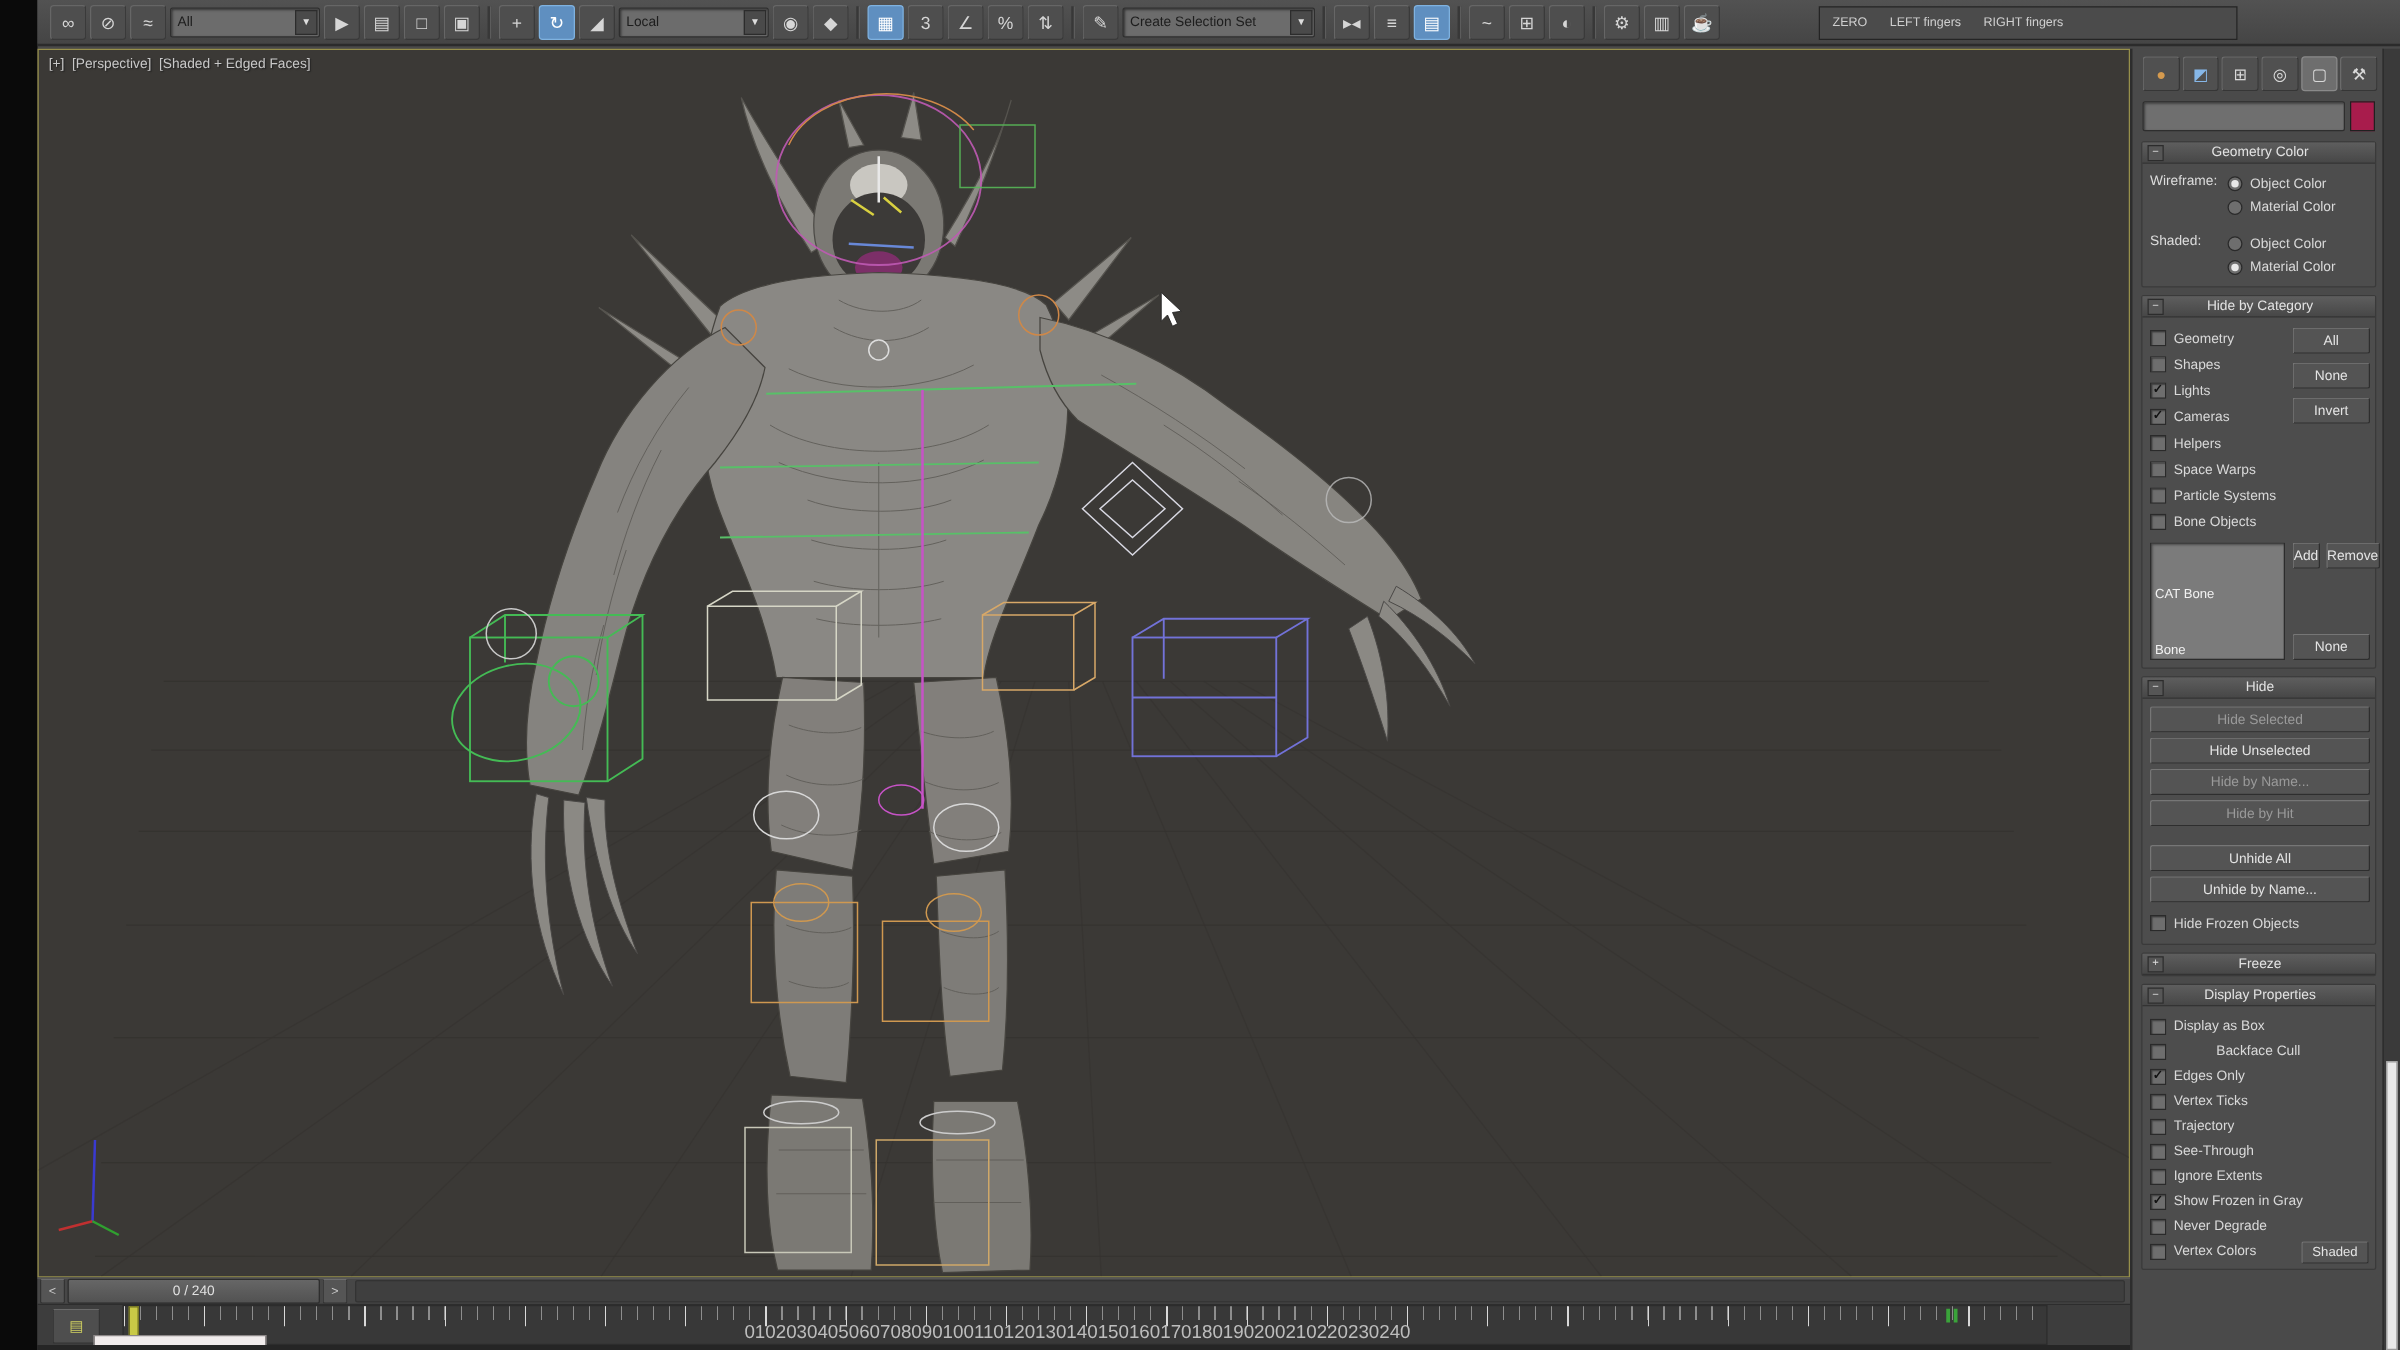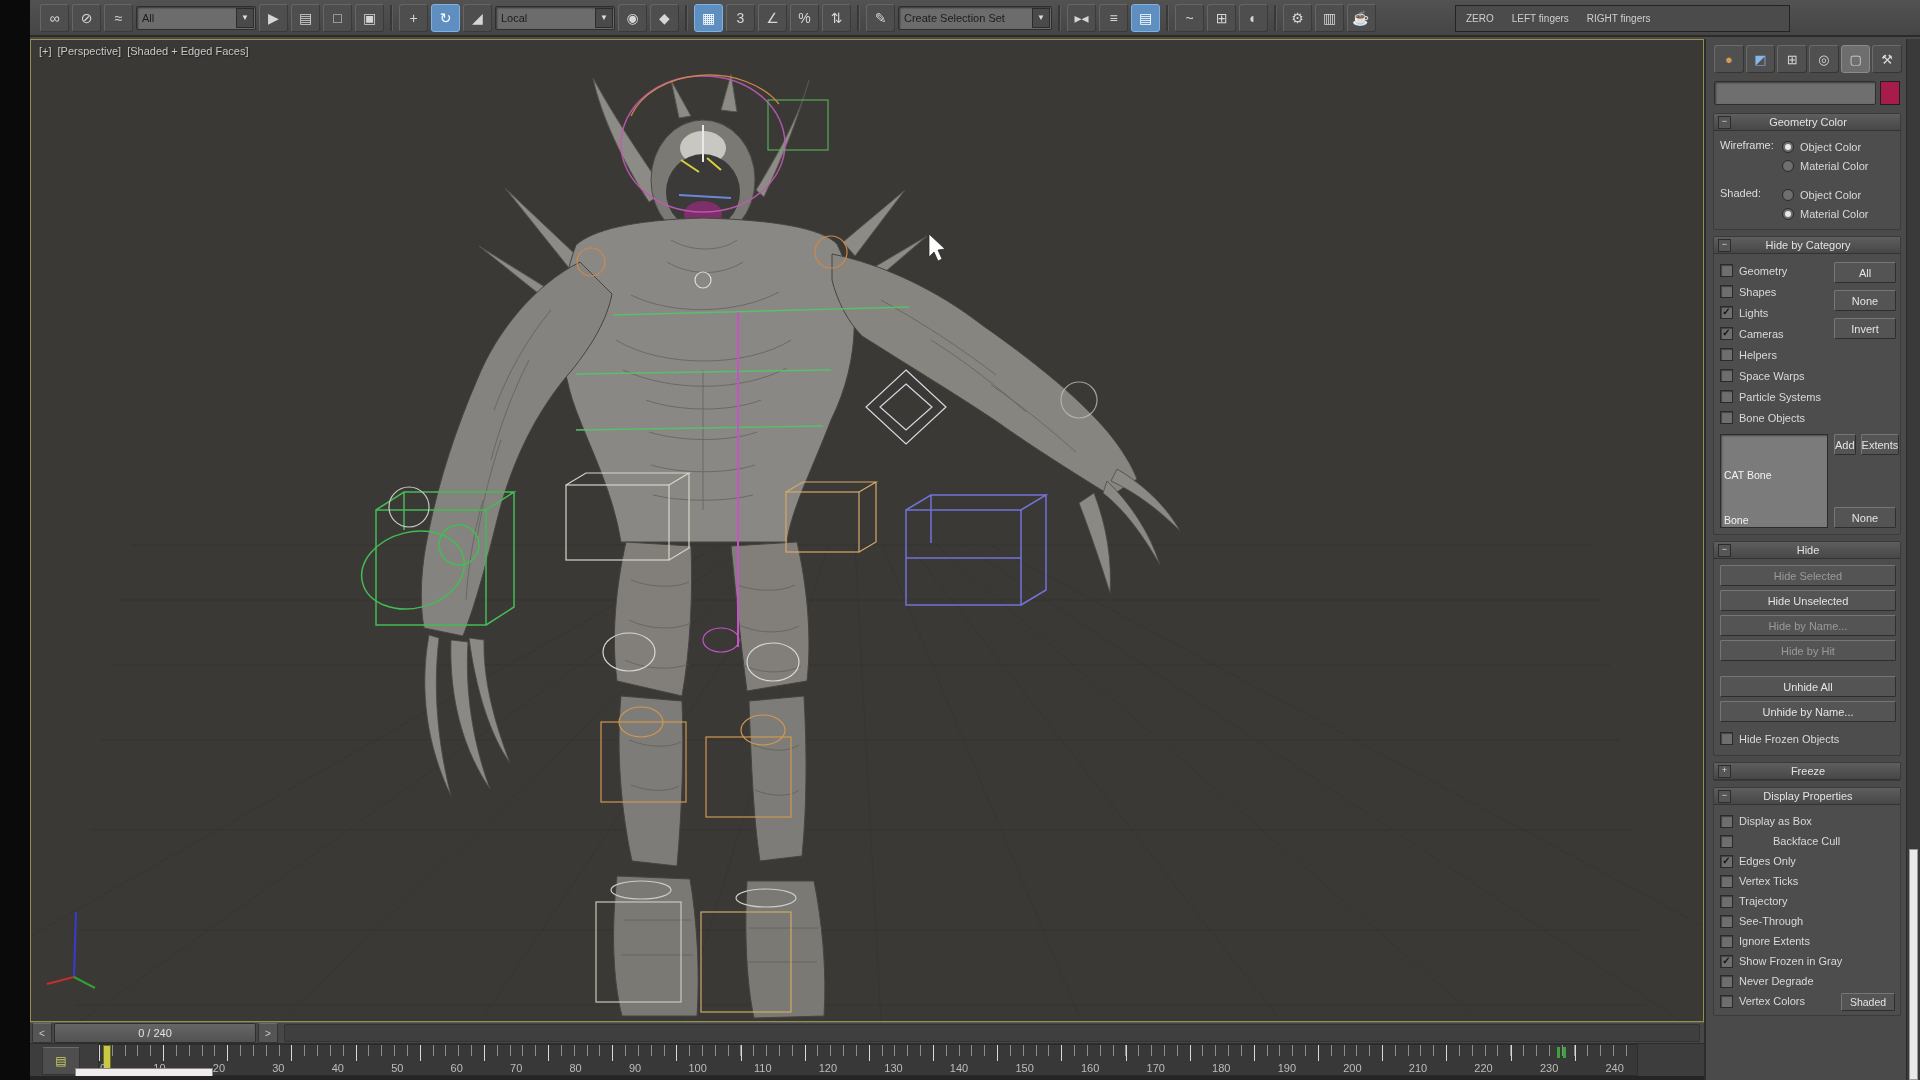--- a/index.html
+++ b/index.html
@@ -47,22 +47,22 @@
 
   
   .trackbar{left:30px;top:1044px;width:1674px;height:32px;background:#3d3d3d;display:flex;align-items:stretch;box-sizing:border-box;}
   .mce-btn{width:36px;height:26px;margin:3px 4px 0 12px;background:#4e4e4e;border:1px solid #333;border-top-color:#6a6a6a;
            color:#cfcf60;font-size:12px;display:flex;align-items:center;justify-content:center;border-radius:2px;}
   .ruler{position:relative;margin-left:14px;width:1540px;height:32px;background:#383838;border:1px solid #2c2c2c;box-sizing:border-box;}
   .ticks-minor{position:absolute;left:0;top:0;width:100%;height:11px;
         background:repeating-linear-gradient(90deg,#a9a9a9 0 1px,transparent 1px 12.83px);opacity:.75;}
   .ticks-major{position:absolute;left:0;top:0;width:100%;height:16px;
         background:repeating-linear-gradient(90deg,#d8d8d8 0 1px,transparent 1px 64.16px);}
-  .ruler-labels{position:absolute;left:0;right:12px;bottom:1px;display:flex;justify-content:space-between;
-        font-size:11px;color:#bdbdbd;padding:0 1px;}
+  .ruler-labels{position:absolute;left:0;right:12px;bottom:1px;display:flex;justify-content:center;
+        font-size:15px;color:#bdbdbd;padding:0 1px;}
   .frame-marker{position:absolute;left:4px;top:0;width:8px;height:31px;background:#c9c946;border:1px solid #6e6e1e;box-sizing:border-box;}
   .key-tick{position:absolute;top:2px;width:3px;height:11px;background:#3aa33a;}
 
   .mini-listener{left:75px;top:1068px;width:138px;height:12px;background:#f1ecec;border:1px solid #8d8888;box-sizing:border-box;}
 
   
   .panel{left:1704px;top:39px;width:202px;height:1041px;background:#4a4a4a;border-left:2px solid #2d2d2d;
          box-sizing:border-box;padding:4px 4px 0 6px;font-size:11px;}
   .panel-scroll{left:1906px;top:39px;width:14px;height:1041px;background:#3a3a3a;border-left:1px solid #2a2a2a;box-sizing:border-box;}
   .panel-thumb{position:absolute;left:2px;top:810px;width:9px;height:231px;background:#e9e9e9;border:1px solid #9a9a9a;box-sizing:border-box;}
@@ -646,21 +646,21 @@
 
           <div class="list-item">CAT Bone</div>
               <div class="list-item">Bone</div>
               <div class="list-item">IK Chain Object</div>
               <div class="list-item">Point</div>
             </div>
           <div class="hbc-listbtns">
             <div style="display:flex;flex-direction:row;gap:5px;">
 
             <div class="pbtn">Add</div>
-                <div class="pbtn">Extents</div>
+                <div class="pbtn">Remove</div>
               </div>
             <div class="spacer"></div>
             <div class="pbtn">None</div>
           </div>
         </div>
       </div>
     </div>
 
     <div class="rollout">
       <div class="roll-h">

